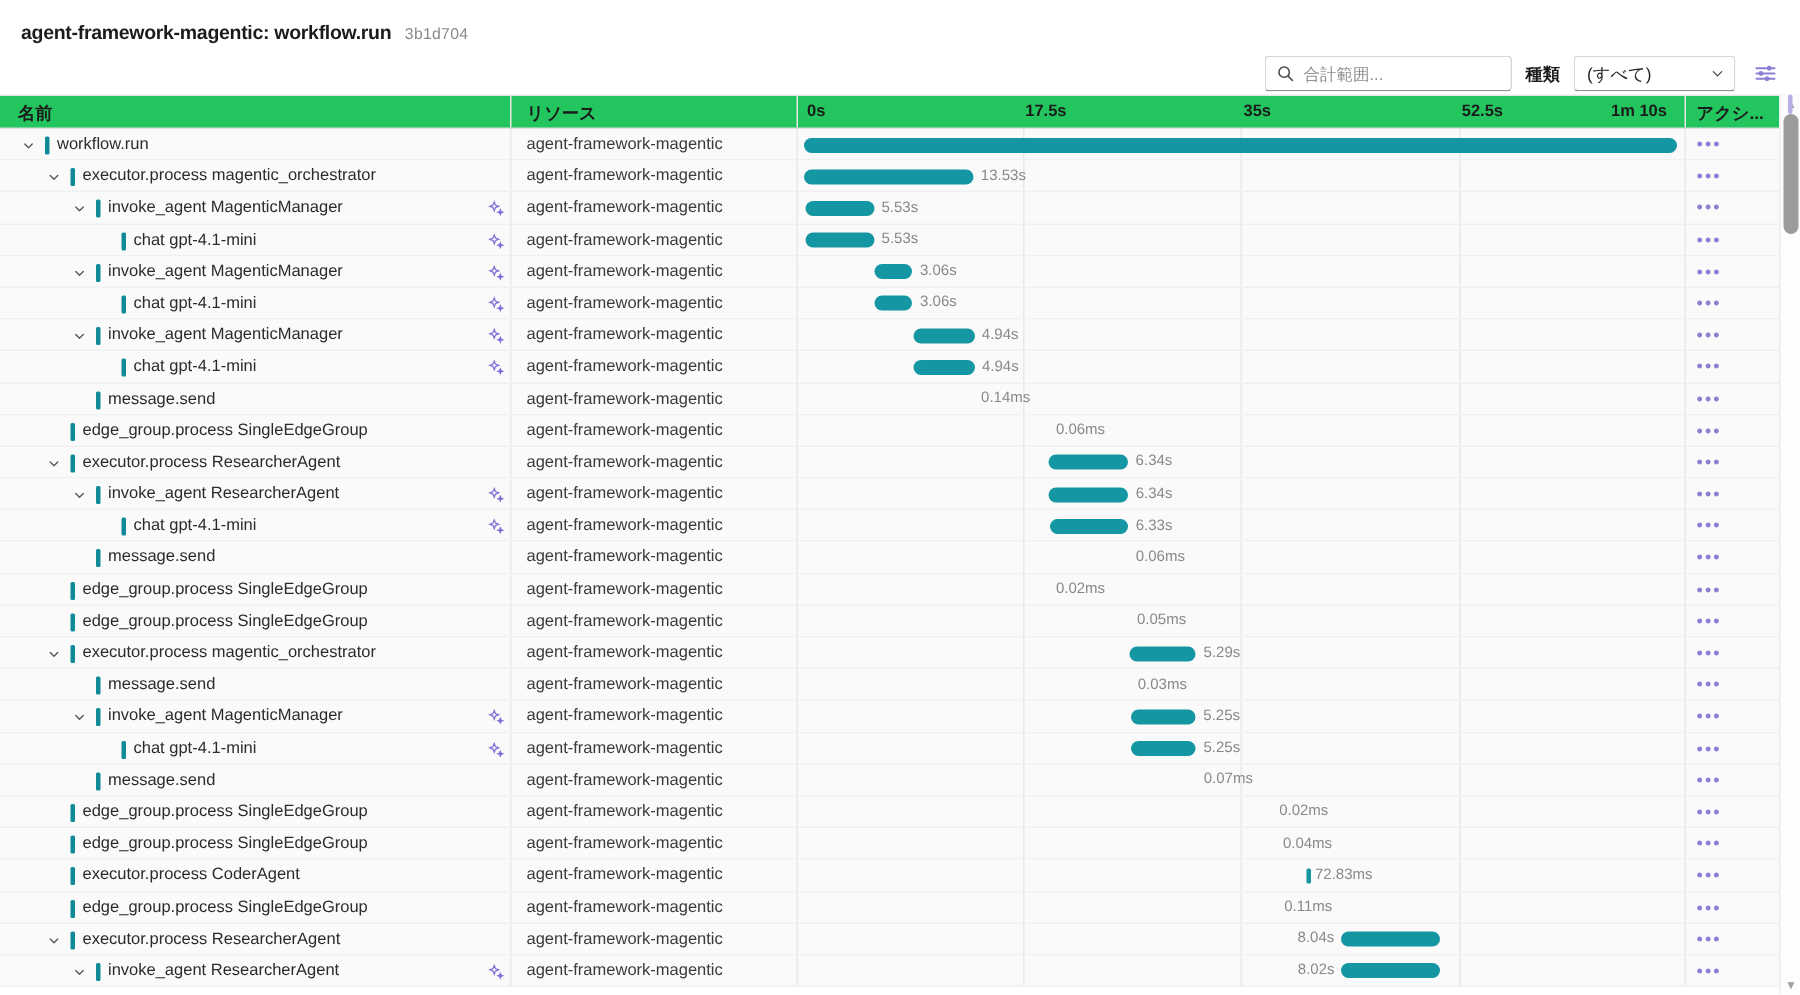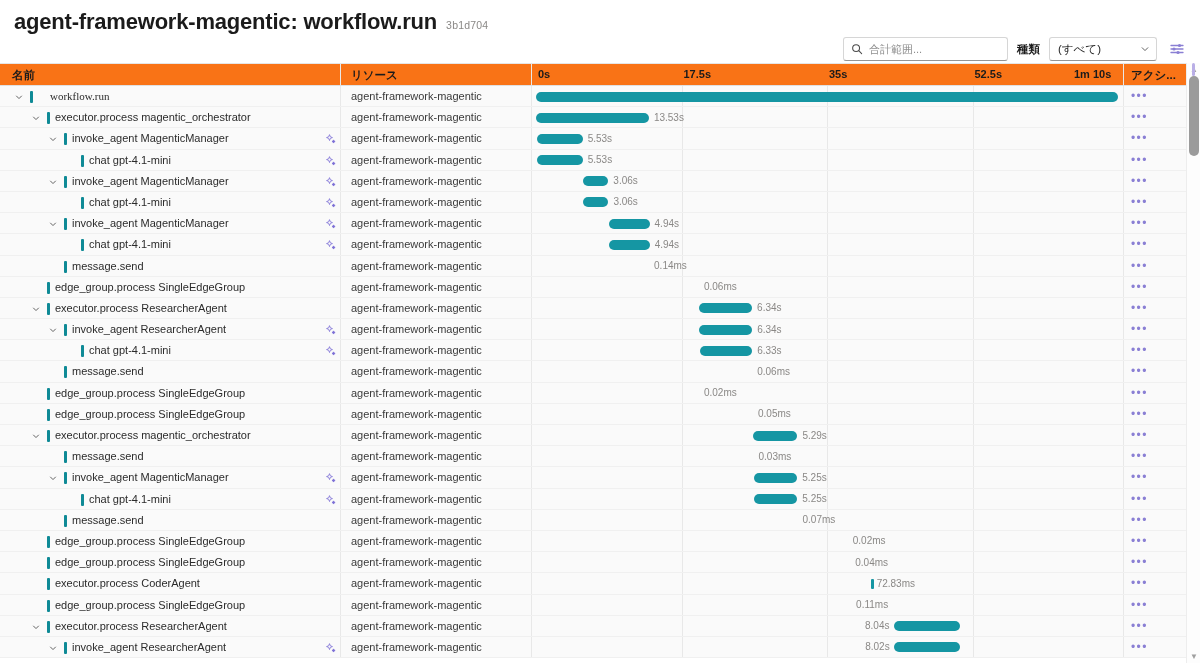--- a/index.html
+++ b/index.html
@@ -10,21 +10,21 @@
     background: #ffffff;
     font-family: "Liberation Sans", sans-serif;
     color: #242424;
   }
   .app { position: relative; width: 1200px; height: 663px; background:#fff; }
 
   
   .page-header { padding: 8px 14px 0 14px; }
   .title-row { display: flex; align-items: baseline; gap: 9px; }
   .page-title {
-    font-size: 22px; font-weight: 600; letter-spacing: -0.2px;
+    font-size: 13px; font-weight: 600; letter-spacing: -0.2px;
     color: #1b1b1b; line-height: 28px;
   }
   .trace-id { font-size: 10.5px; color: #8a8886; letter-spacing: .2px; }
 
   .meta-row {
     display: flex; align-items: center; gap: 0;
     margin-top: 11px; font-size: 11.5px; color: #333;
     height: 20px;
   }
   .meta-item { margin-right: 14px; white-space: nowrap; }
@@ -56,21 +56,21 @@
     border-radius: 3px; cursor: pointer;
   }
   svg { display: block; }
 
   
   .grid {
     position: absolute; left: 0; right: 0; top: 63px; bottom: 0;
     border-top: 1px solid #e6e6e6;
   }
   .col-head {
-    position: relative; height: 22px; background: #f97316;
+    position: relative; height: 22px; background: #22c55e;
     border-bottom: 1px solid #e0e0e0;
     font-size: 11.5px; font-weight: 700; color: #1b1b1b;
   }
   .col-head .h { position: absolute; top: 4px; white-space: nowrap; }
   .h-name { left: 12px; }
   .h-res  { left: 351px; }
   .h-act  { left: 1131px; }
   .vline { position: absolute; top: 0; bottom: 0; width: 1px; background: #e8e8e8; }
 
   .rows {
@@ -208,21 +208,21 @@
           <div class="vline" style="left: 1123px;"></div>
           <div class="vline" style="left: 682px;"></div>
           <div class="vline" style="left: 827px;"></div>
           <div class="vline" style="left: 973px;"></div>
           <div class="chev" style="left: 14px;">
             <svg width="10" height="10" viewBox="0 0 16 16" fill="none" stroke="#5a5a5a" stroke-width="1.5">
               <polyline points="4,6.5 8,10.5 12,6.5" stroke-linecap="round" stroke-linejoin="round"></polyline>
             </svg>
           </div>
           <div class="tick" style="left: 30px;"></div>
-          <div class="nm" style="left: 50px; font-family: Liberation Serif, serif;">workflow.run</div>
+          <div class="nm" style="left: 38px;">workflow.run</div>
           <div class="res">agent-framework-magentic</div>
           <div class="bar" style="left: 536px; width: 582px;"></div>
           <div class="dots">•••</div>
         </div>
         <div class="row">
           <div class="vline" style="left: 340px;"></div>
           <div class="vline" style="left: 531px;"></div>
           <div class="vline" style="left: 1123px;"></div>
           <div class="vline" style="left: 682px;"></div>
           <div class="vline" style="left: 827px;"></div>

